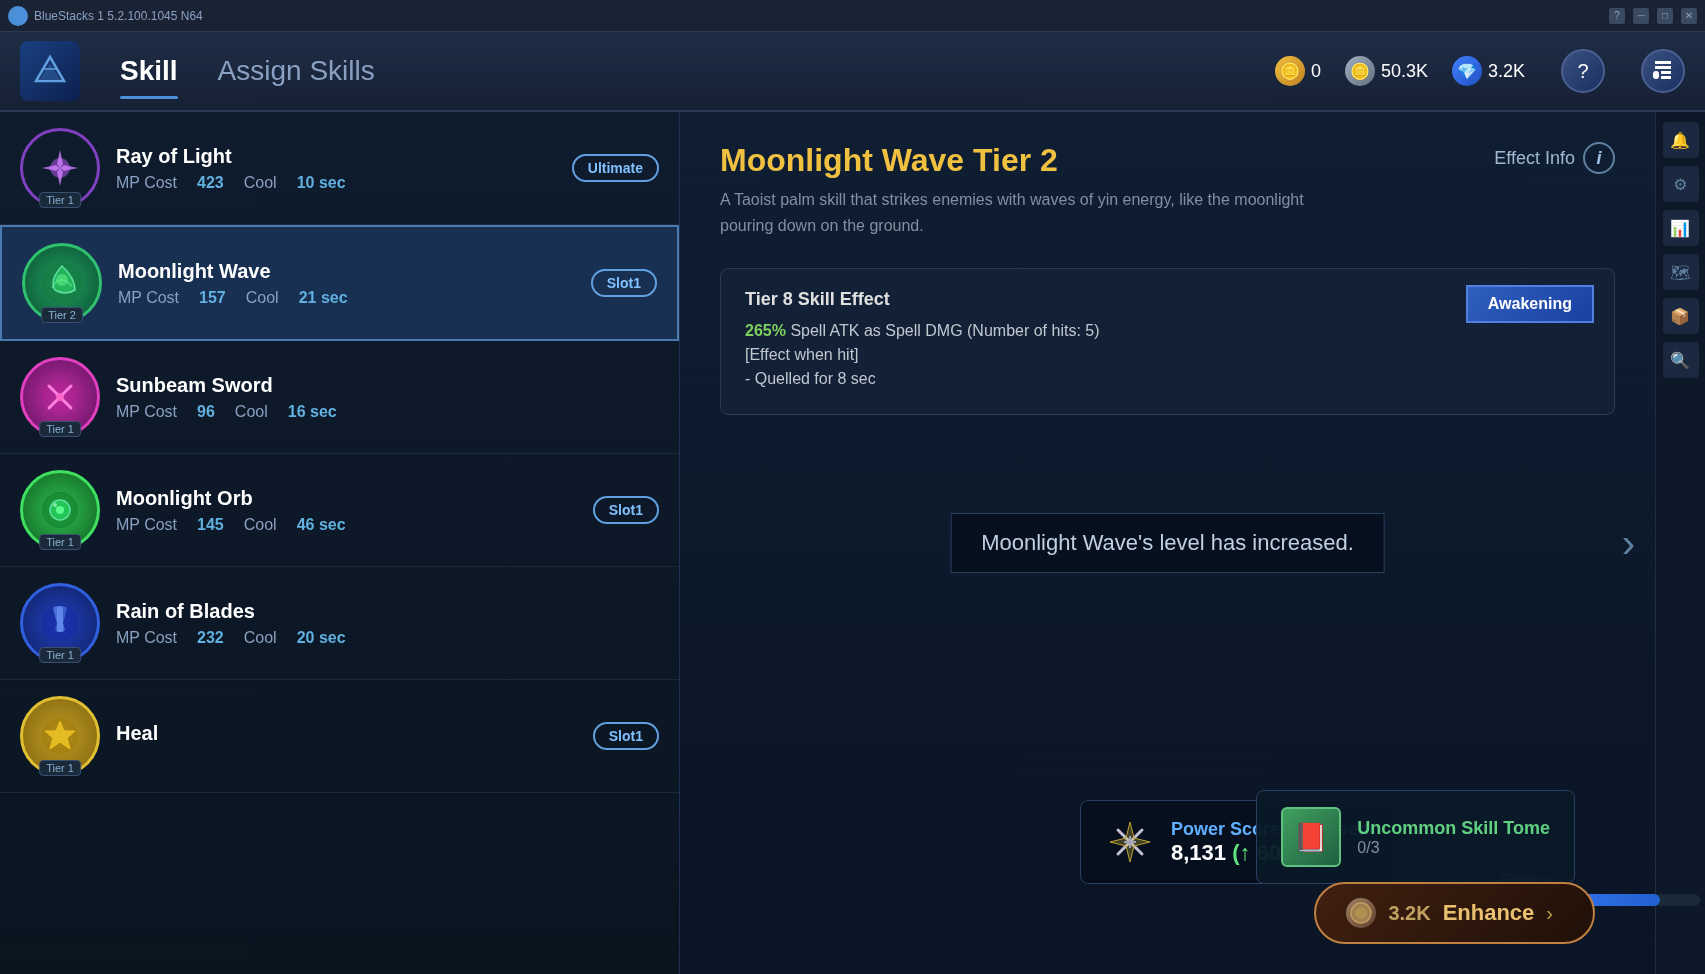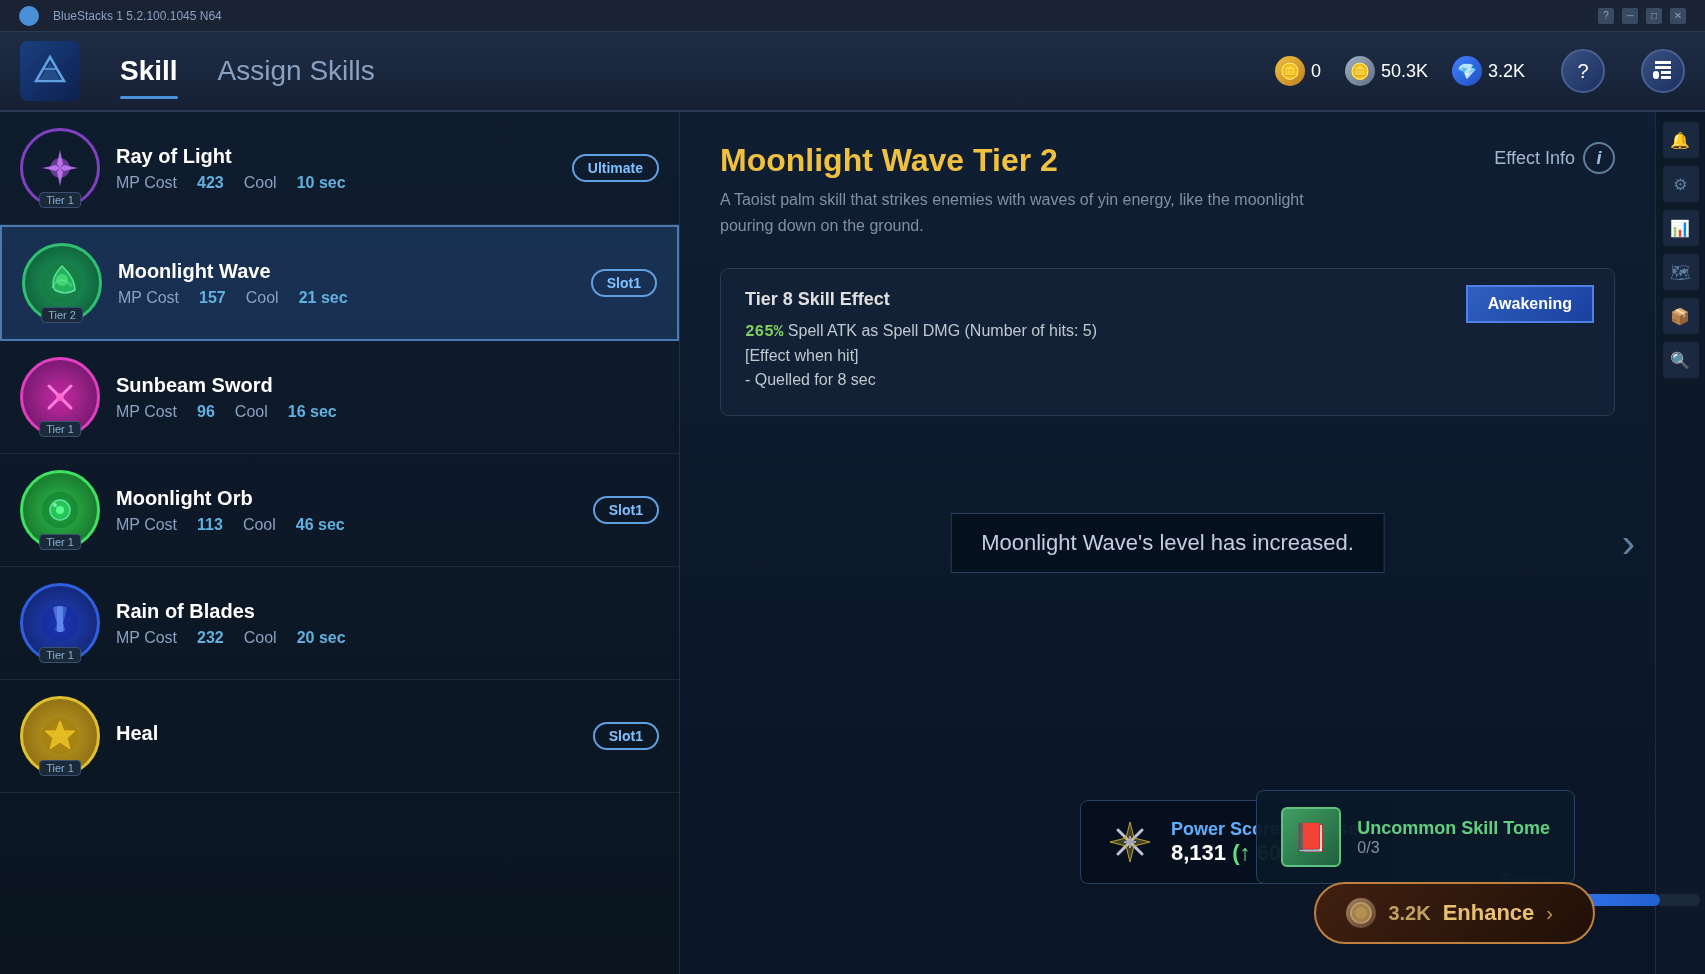--- a/index.html
+++ b/index.html
@@ -11,25 +11,24 @@
       overflow: hidden;
       position: relative;
     }
 
     
     .title-bar {
       background: #1a2333;
       height: 32px;
       display: flex;
       align-items: center;
-      padding: 0 19px;
+      padding: 0 8px;
       border-bottom: 1px solid #2a3a50;
       position: relative;
       z-index: 100;
-      gap: 8px;
     }
     .title-bar-icon {
       width: 20px;
       height: 20px;
       background: #4a90d9;
       border-radius: 50%;
       margin-right: 6px;
     }
     .title-bar-text {
       color: #8aa0c0;
@@ -318,21 +317,20 @@
     }
 
     .effect-line {
       color: #8090a0;
       font-size: 16px;
       margin-bottom: 6px;
     }
     .effect-percent {
       color: #80d060;
       font-weight: bold;
-      font-family: Liberation Mono, monospace;
     }
     .effect-text { color: #c0c8d0; }
 
     .nav-arrow {
       position: absolute;
       right: 20px;
       top: 50%;
       transform: translateY(-50%);
       color: #6080a0;
       font-size: 40px;
@@ -647,21 +645,21 @@
             <circle cx="23" cy="23" r="4" fill="rgba(100,255,150,0.9)"></circle>
             <circle cx="18" cy="18" r="2" fill="rgba(200,255,220,0.6)"></circle>
           </svg>
         </div>
         <div class="tier-badge">Tier 1</div>
       </div>
       <div class="skill-info">
         <div class="skill-name">Moonlight Orb</div>
         <div class="skill-stats">
           <span>MP Cost</span>
-          <span class="skill-stat-value">113</span>
+          <span class="skill-stat-value">145</span>
           <span>Cool</span>
           <span class="skill-stat-value">46 sec</span>
         </div>
       </div>
       <div class="skill-badge slot">Slot1</div>
     </div>
 
     <div class="skill-item">
       <div class="skill-icon-wrap">
         <div class="skill-icon blue-sword">

